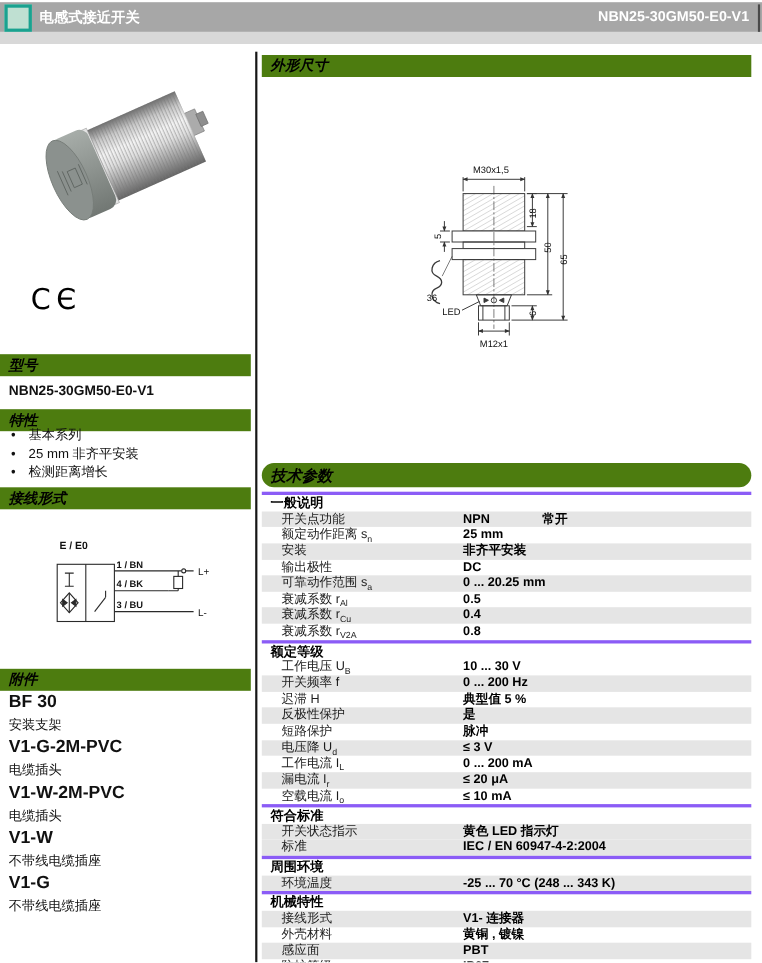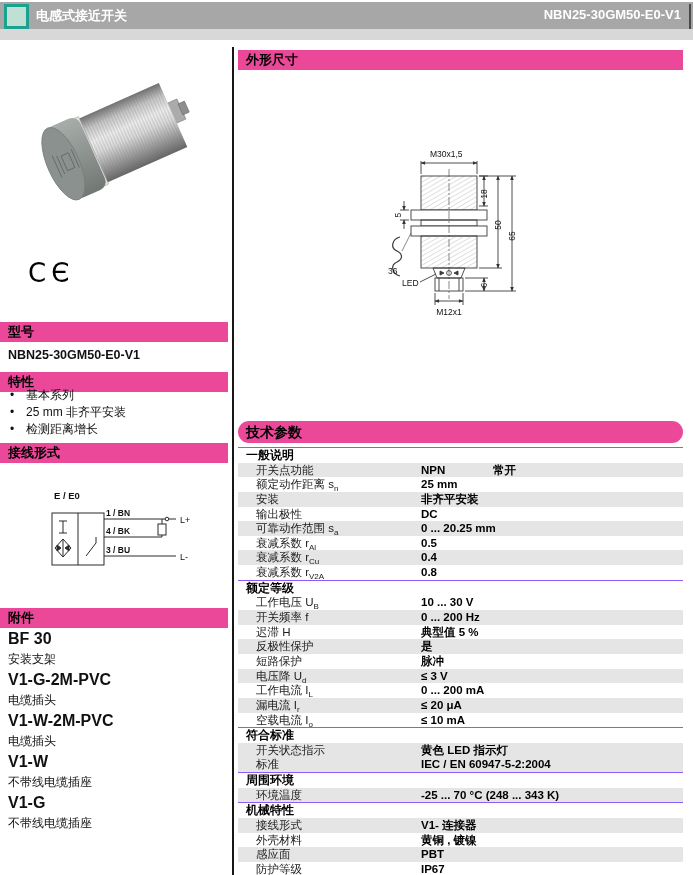--- a/index.html
+++ b/index.html
@@ -8,22 +8,22 @@
 
   
   .topbar{position:absolute;left:0;top:2px;width:693px;height:27px;background:#a7a7a7;}
   .topbar-edge{position:absolute;right:2px;top:2px;width:2px;height:27px;background:#4a4a4a;}
   .logo{position:absolute;left:4px;top:4px;width:19px;height:19px;background:#bfe0d2;border:3px solid #1aa290;}
   .topbar-title{position:absolute;left:36px;top:7px;font-size:13px;font-weight:bold;color:#fff;}
   .topbar-model{position:absolute;right:12px;top:7px;font-size:13px;font-weight:bold;color:#fff;}
   .subband{position:absolute;left:0;top:29px;width:693px;height:11px;background:#d8d8d8;}
 
   
-  .secbar{position:absolute;height:20px;background:#ec4899;color:#000;
-          font-size:13px;font-weight:bold;line-height:20px;padding-left:8px;box-sizing:border-box;}
+  .secbar{position:absolute;height:20px;background:#4d7c0f;color:#000;
+          font-size:13px;font-weight:bold;line-height:20px;padding-left:8px;box-sizing:border-box;font-style:italic;}
   .secbar.left{left:0;width:228px;}
   .secbar.right{left:238px;width:445px;}
 
   
   .ce-mark{position:absolute;left:28px;top:258px;font-size:26px;letter-spacing:5px;
            font-family:"DejaVu Sans",sans-serif;color:#000;}
   .model-value{position:absolute;left:8px;top:348px;font-size:12.5px;font-weight:bold;}
   .features{position:absolute;left:10px;top:387px;width:215px;font-size:12px;}
   .feat{position:relative;padding-left:16px;line-height:17px;}
   .feat .bullet{position:absolute;left:0;top:0;}
@@ -32,21 +32,21 @@
   .acc-name{font-size:16px;font-weight:bold;line-height:13px;}
   .acc-desc{position:absolute;top:21px;font-size:12px;line-height:13px;}
 
   
   .vdivider{position:absolute;left:232px;top:47px;width:2px;height:828px;background:#161616;}
 
   
   .spec-table{position:absolute;left:238px;top:447px;width:445px;border-bottom:1px solid #bbb;}
   .spec-row{position:relative;height:14.65px;font-size:11.5px;line-height:14.65px;white-space:nowrap;}
   .spec-row.gray{background:#e5e5e5;}
-  .spec-row.head{font-weight:bold;font-size:12px;border-top:1px solid #8b5cf6;}
+  .spec-row.head{font-weight:bold;font-size:12px;border-top:3px solid #8b5cf6;}
   .spec-row .lbl{position:absolute;left:18px;top:0;color:#1c1c1c;}
   .spec-row.head .lbl{left:8px;color:#000;}
   .spec-row .val{position:absolute;left:183px;top:0;font-weight:bold;color:#000;}
   .spec-row .val2{position:absolute;left:255px;top:0;font-weight:bold;color:#000;}
   .spec-row sub{font-size:8px;line-height:0;}
 
   svg{position:absolute;}
   svg text{font-family:"Liberation Sans",sans-serif;}
 </style>
 </head>
@@ -329,21 +329,21 @@
       </div>
       <div class="spec-row head">
         <span class="lbl">符合标准</span>
       </div>
       <div class="spec-row gray">
         <span class="lbl">开关状态指示</span>
         <span class="val">黄色 LED 指示灯</span>
       </div>
       <div class="spec-row gray">
         <span class="lbl">标准</span>
-        <span class="val">IEC / EN 60947-5-2:2004</span>
+        <span class="val">IEC / EN 60947-4-2:2004</span>
       </div>
       <div class="spec-row head">
         <span class="lbl">周围环境</span>
       </div>
       <div class="spec-row gray">
         <span class="lbl">环境温度</span>
         <span class="val">-25 ... 70 °C (248 ... 343 K)</span>
       </div>
       <div class="spec-row head">
         <span class="lbl">机械特性</span>

